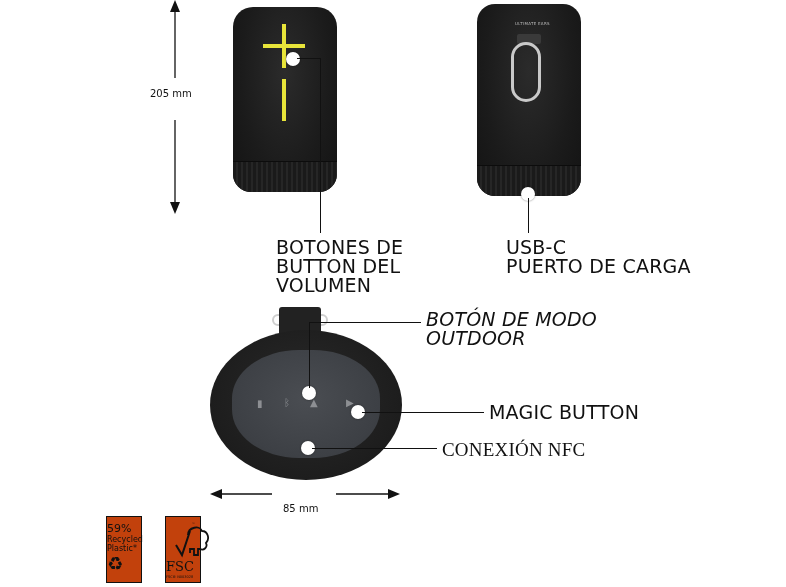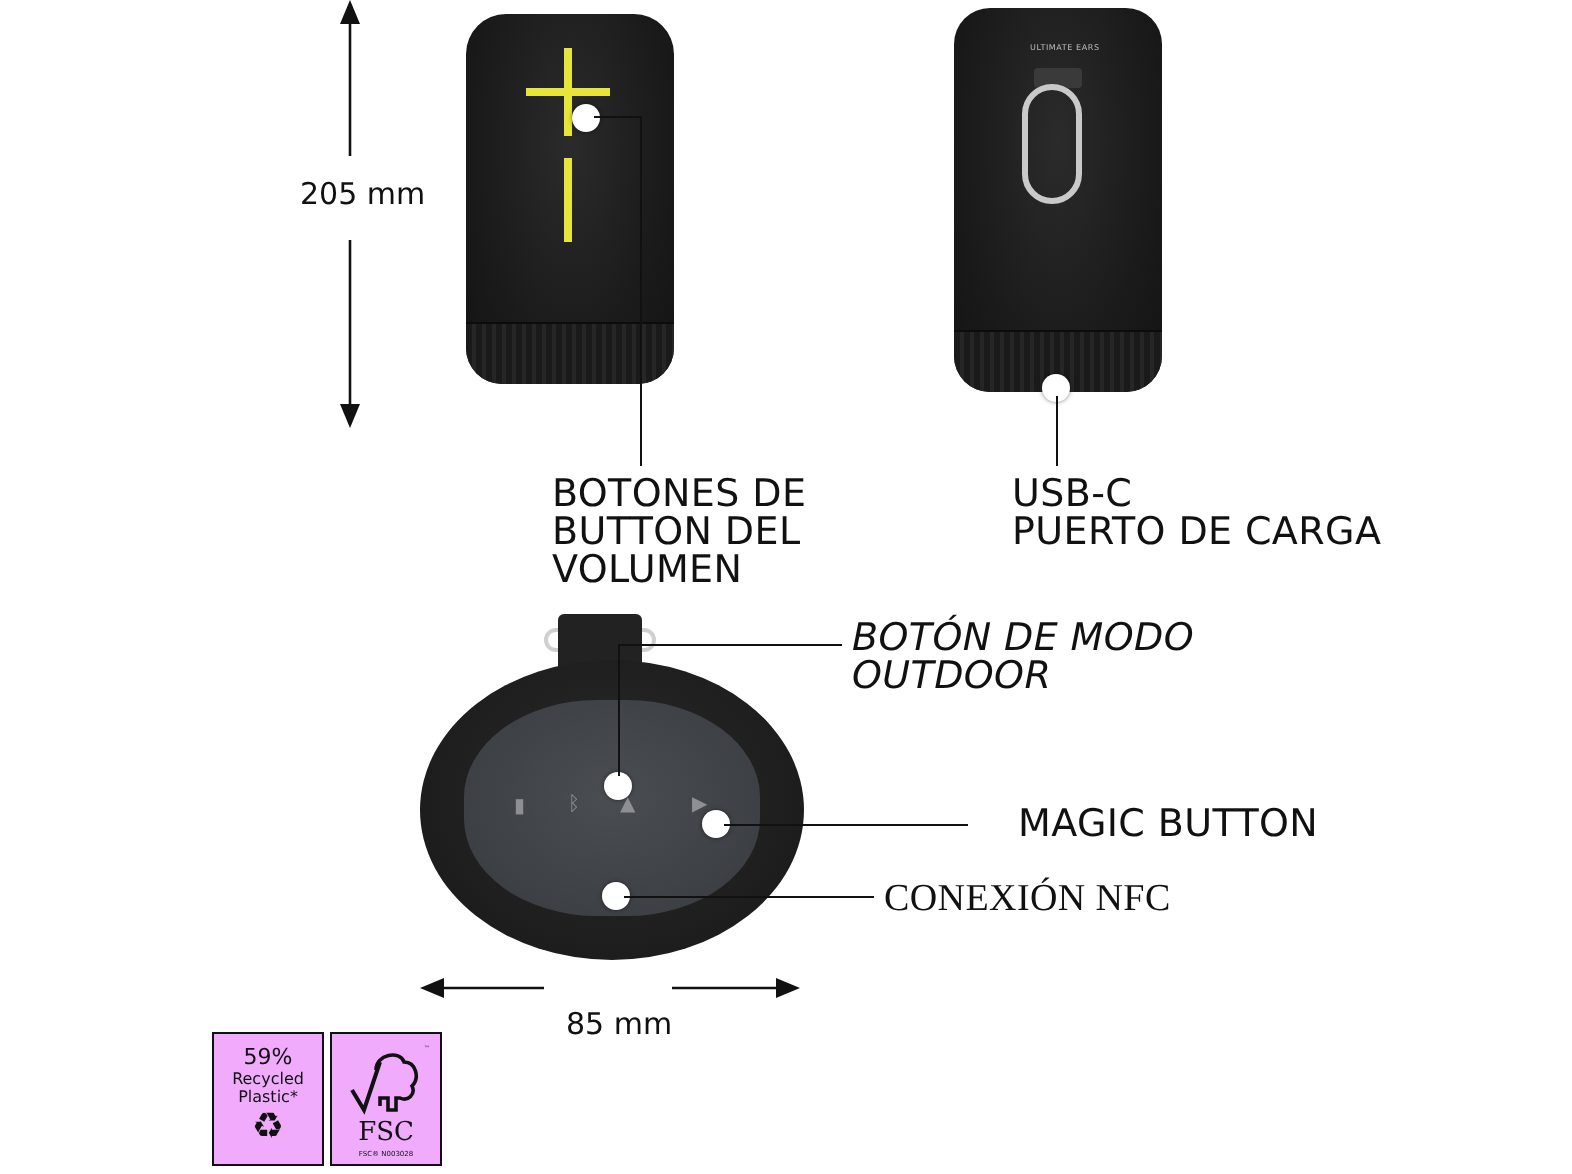--- a/index.html
+++ b/index.html
@@ -1,21 +1,21 @@
 <!DOCTYPE html>
 <html><head>
   <meta charset="utf-8">
   <style>
     html, body { margin: 0; padding: 0; background: #ffffff; }
     body { width: 786px; height: 587px; position: relative; overflow: hidden;
            font-family: "DejaVu Sans", sans-serif; color: #111; }
     .abs { position: absolute; }
     .label { position: absolute; font-family: "DejaVu Sans", sans-serif;
              font-size: 19px; line-height: 19px; color: #111; letter-spacing: 0.2px; white-space: nowrap; }
-    .dim { position: absolute; font-family: "DejaVu Sans", sans-serif; font-size: 15px; color: #111; white-space: nowrap; }
+    .dim { position: absolute; font-family: "DejaVu Sans", sans-serif; font-size: 10px; color: #111; white-space: nowrap; }
     .line { position: absolute; background: #111; }
     .dot { position: absolute; width: 14px; height: 14px; border-radius: 50%; background: #fff; box-shadow: 0 0 2px rgba(0,0,0,0.5); }
 
     
     .spk-front { left: 233px; top: 7px; width: 104px; height: 185px; border-radius: 20px 20px 18px 18px;
       background: radial-gradient(ellipse at 50% 35%, #2b2b2b 0%, #1b1b1b 60%, #131313 100%); }
     .spk-front .base { position: absolute; left: 0; right: 0; bottom: 0; height: 30px; border-radius: 0 0 18px 18px;
       background: repeating-linear-gradient(90deg, #1a1a1a 0 3px, #262626 3px 5px); border-top: 1px solid #0c0c0c; }
     .plus-v { position: absolute; left: 49px; top: 17px; width: 4px; height: 44px; background: #e8e53a; }
     .plus-h { position: absolute; left: 30px; top: 37px; width: 42px; height: 4px; background: #e8e53a; }
@@ -34,21 +34,21 @@
     
     .bottom-outer { left: 210px; top: 330px; width: 192px; height: 150px; border-radius: 50%;
       background: radial-gradient(ellipse at 50% 45%, #2a2a2a 0%, #1d1d1d 70%, #151515 100%); }
     .bottom-inner { position: absolute; left: 22px; top: 20px; width: 148px; height: 108px; border-radius: 45%;
       background: radial-gradient(ellipse at 50% 45%, #4a4d52 0%, #3d4045 70%, #33363a 100%); }
     .loop { left: 279px; top: 307px; width: 42px; height: 30px; background: #222; border-radius: 3px; }
     .loop-ring { left: 272px; top: 314px; width: 56px; height: 12px; border: 2px solid #cfcfcf; border-radius: 6px; box-sizing: border-box; }
     .mini-ico { position: absolute; color: #8d8f93; font-size: 10px; font-family: "DejaVu Sans", sans-serif; }
 
     
-    .badge { position: absolute; top: 516px; width: 56px; height: 67px; border: 1.5px solid #111; box-sizing: border-box; background:#f0abfc; text-align: center; }
+    .badge { position: absolute; top: 516px; width: 36px; height: 67px; border: 1.5px solid #111; box-sizing: border-box; background:#c2410c; text-align: left; }
     .badge .pct { font-size: 11px; margin-top: 6px; line-height: 12px; }
     .badge .sm { font-size: 8px; line-height: 9px; }
     .badge .rec-ico { font-size: 18px; line-height: 20px; margin-top: 1px; font-weight: bold; }
     .fsc-tree { position: absolute; left: 8px; top: 8px; width: 36px; height: 34px; }
     .fsc-txt { position: absolute; left: 0; right: 0; top: 43px; font-family: "DejaVu Serif", serif; font-size: 13px; line-height: 14px; }
     .fsc-code { position: absolute; left: 0; right: 0; top: 58px; font-size: 3.5px; }
     .tm { position: absolute; right: 5px; top: 5px; font-size: 3px; }
   </style>
 </head>
 <body>
@@ -110,21 +110,21 @@
 <div class="dot" style="left:351px;top:405px;"></div>
 <div class="line" style="left:362px;top:412px;width:122px;height:1px;"></div>
 
 <div class="dot" style="left:301px;top:441px;"></div>
 <div class="line" style="left:312px;top:448px;width:125px;height:1px;"></div>
 
 <div class="label" style="left:426px;top:310px;font-style:italic;">
   <div>BOTÓN DE MODO</div>
   <div>OUTDOOR</div>
 </div>
-<div class="label" style="left:489px;top:403px;margin-left:20px;">MAGIC BUTTON</div>
+<div class="label" style="left:489px;top:403px;">MAGIC BUTTON</div>
 <div class="label" style="left:442px;top:440px;font-family:Liberation Serif, serif;">CONEXIÓN NFC</div>
 
 <div>
   <svg class="abs" style="left:210px;top:487px;" width="190" height="14">
     <line x1="6" y1="7" x2="62" y2="7" stroke="#111" stroke-width="1.3"></line>
     <line x1="126" y1="7" x2="184" y2="7" stroke="#111" stroke-width="1.3"></line>
     <polygon points="0,7 12,2 12,12" fill="#111"></polygon>
     <polygon points="190,7 178,2 178,12" fill="#111"></polygon>
   </svg>
   <div class="dim" style="left:283px;top:503px;">85 mm</div>

